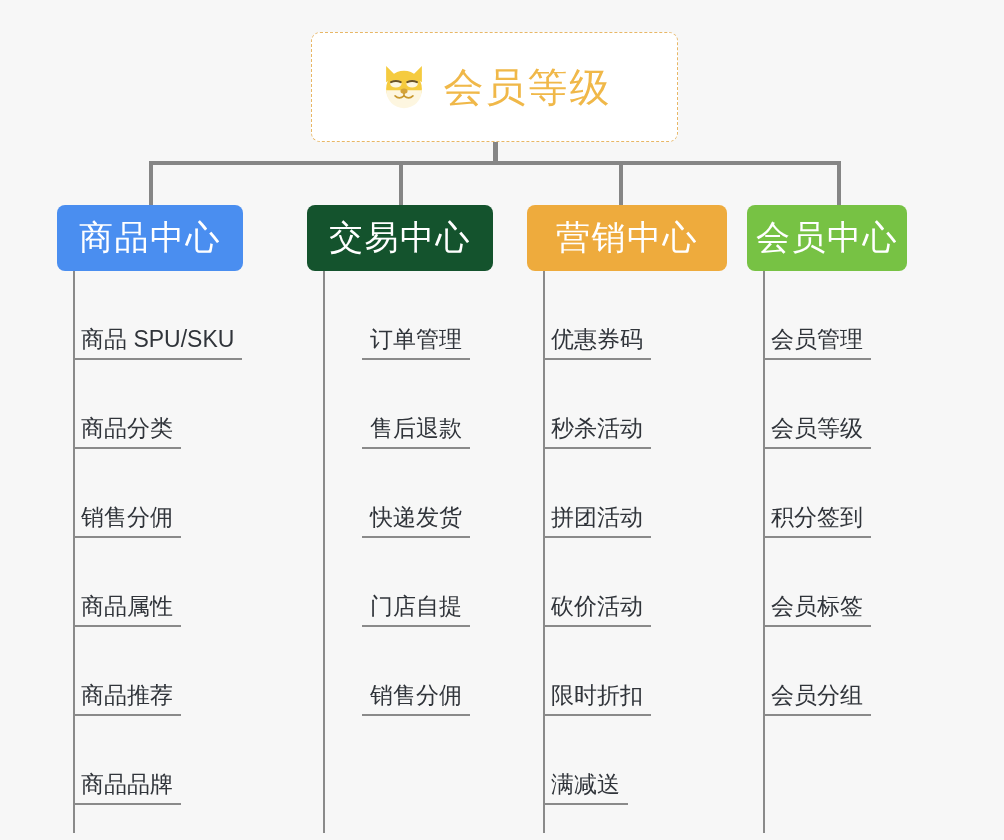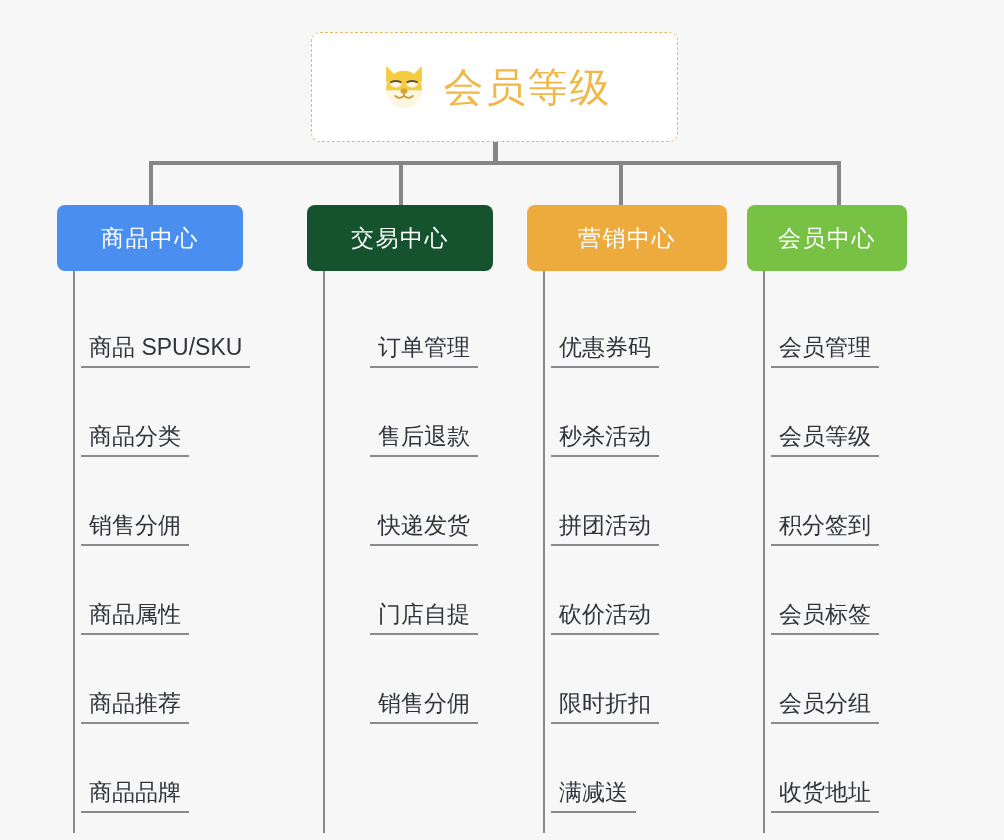--- a/index.html
+++ b/index.html
@@ -69,36 +69,36 @@
   .cat-header {
     position: absolute;
     top: 0;
     left: 0;
     height: 66px;
     border-radius: 8px;
     display: flex;
     align-items: center;
     justify-content: center;
     color: #ffffff;
-    font-size: 23px;
+    font-size: 34px;
     letter-spacing: 1.5px;
     box-sizing: border-box;
   }
 
   
   .trunk {
     position: absolute;
     width: 2px;
     background: #8a8a8a;
   }
 
   .leaf-list {
     position: absolute;
     list-style: none;
-    margin: 8px;
+    margin: 0;
     padding: 0;
   }
   .leaf {
     position: relative;
     height: 89px;
     display: flex;
     align-items: flex-end;
   }
   .leaf-inner {
     display: inline-block;
@@ -234,19 +234,16 @@
         </li>
       <li class="leaf">
           <span class="leaf-inner">积分签到</span>
         </li>
       <li class="leaf">
           <span class="leaf-inner">会员标签</span>
         </li>
       <li class="leaf">
           <span class="leaf-inner">会员分组</span>
         </li>
-      <li class="leaf">
-          <span class="leaf-inner">收货地址</span>
-        </li>
     </ul>
   </div>
 
 </div>
 
 </body></html>

